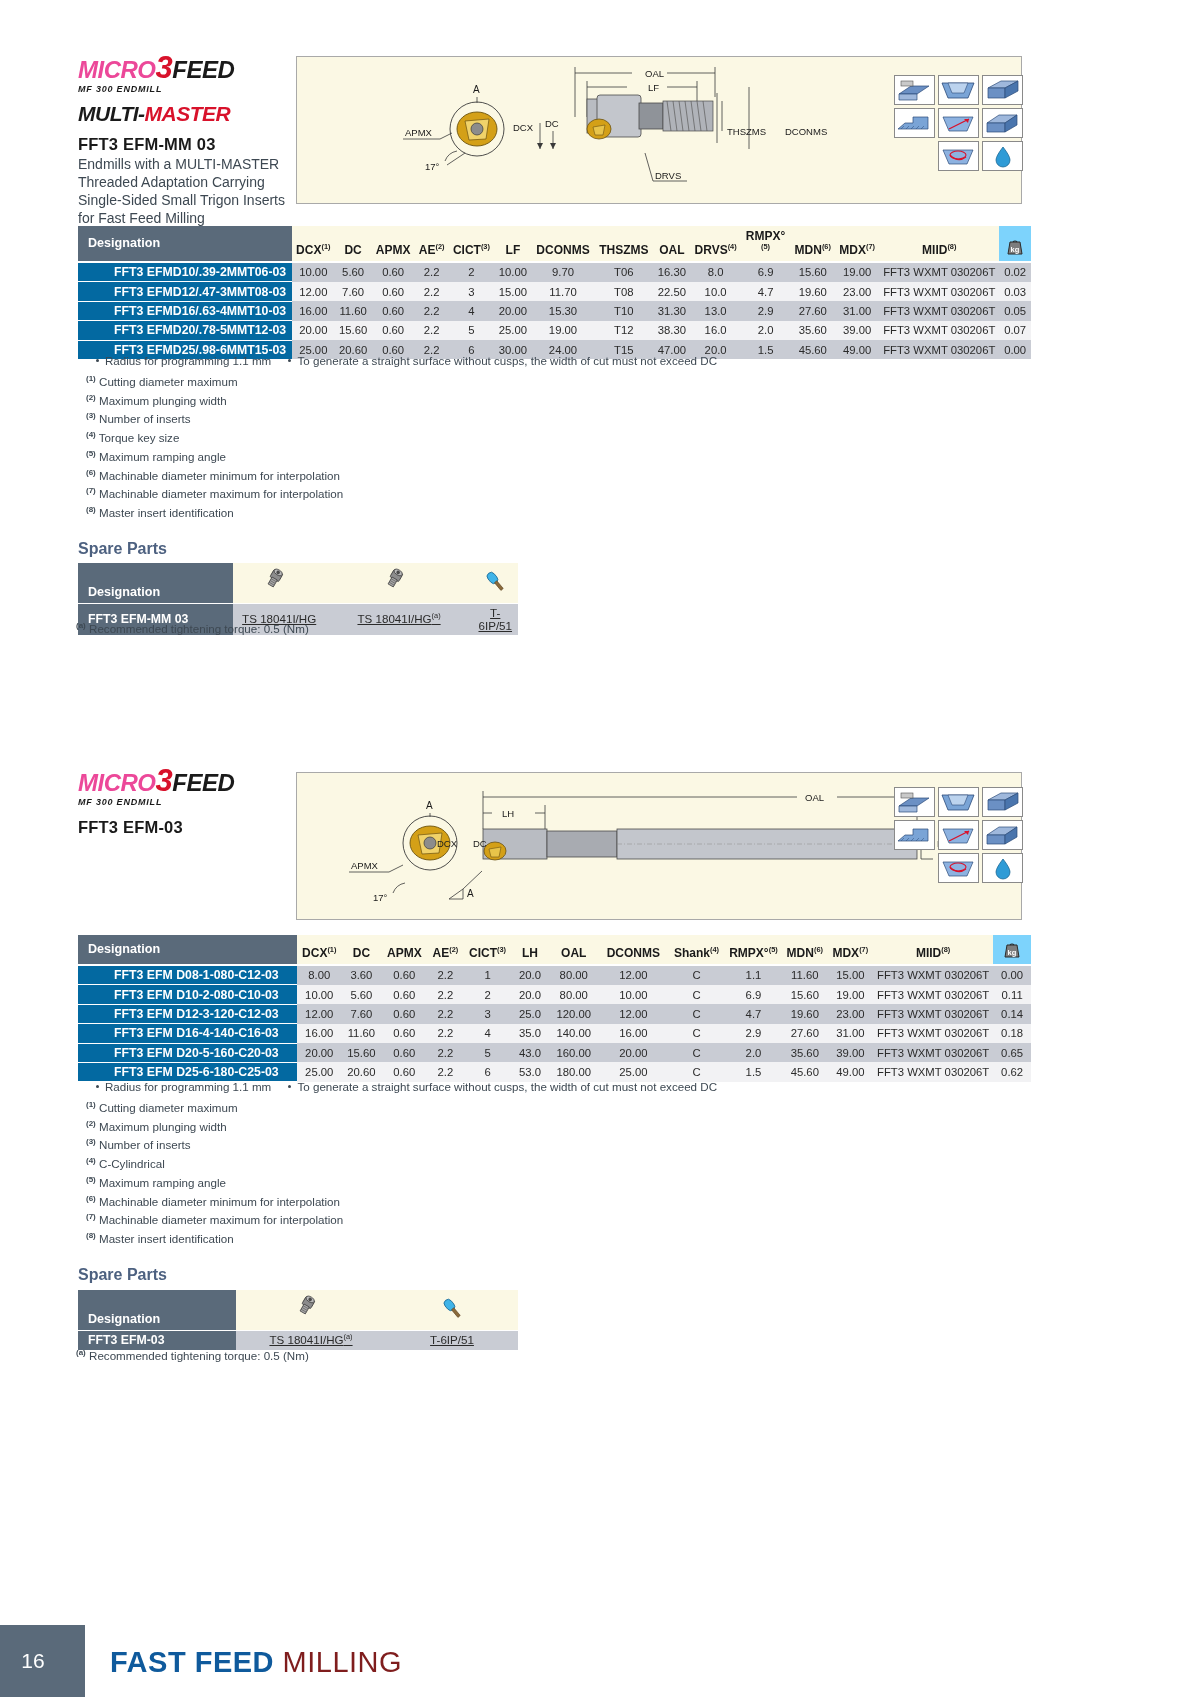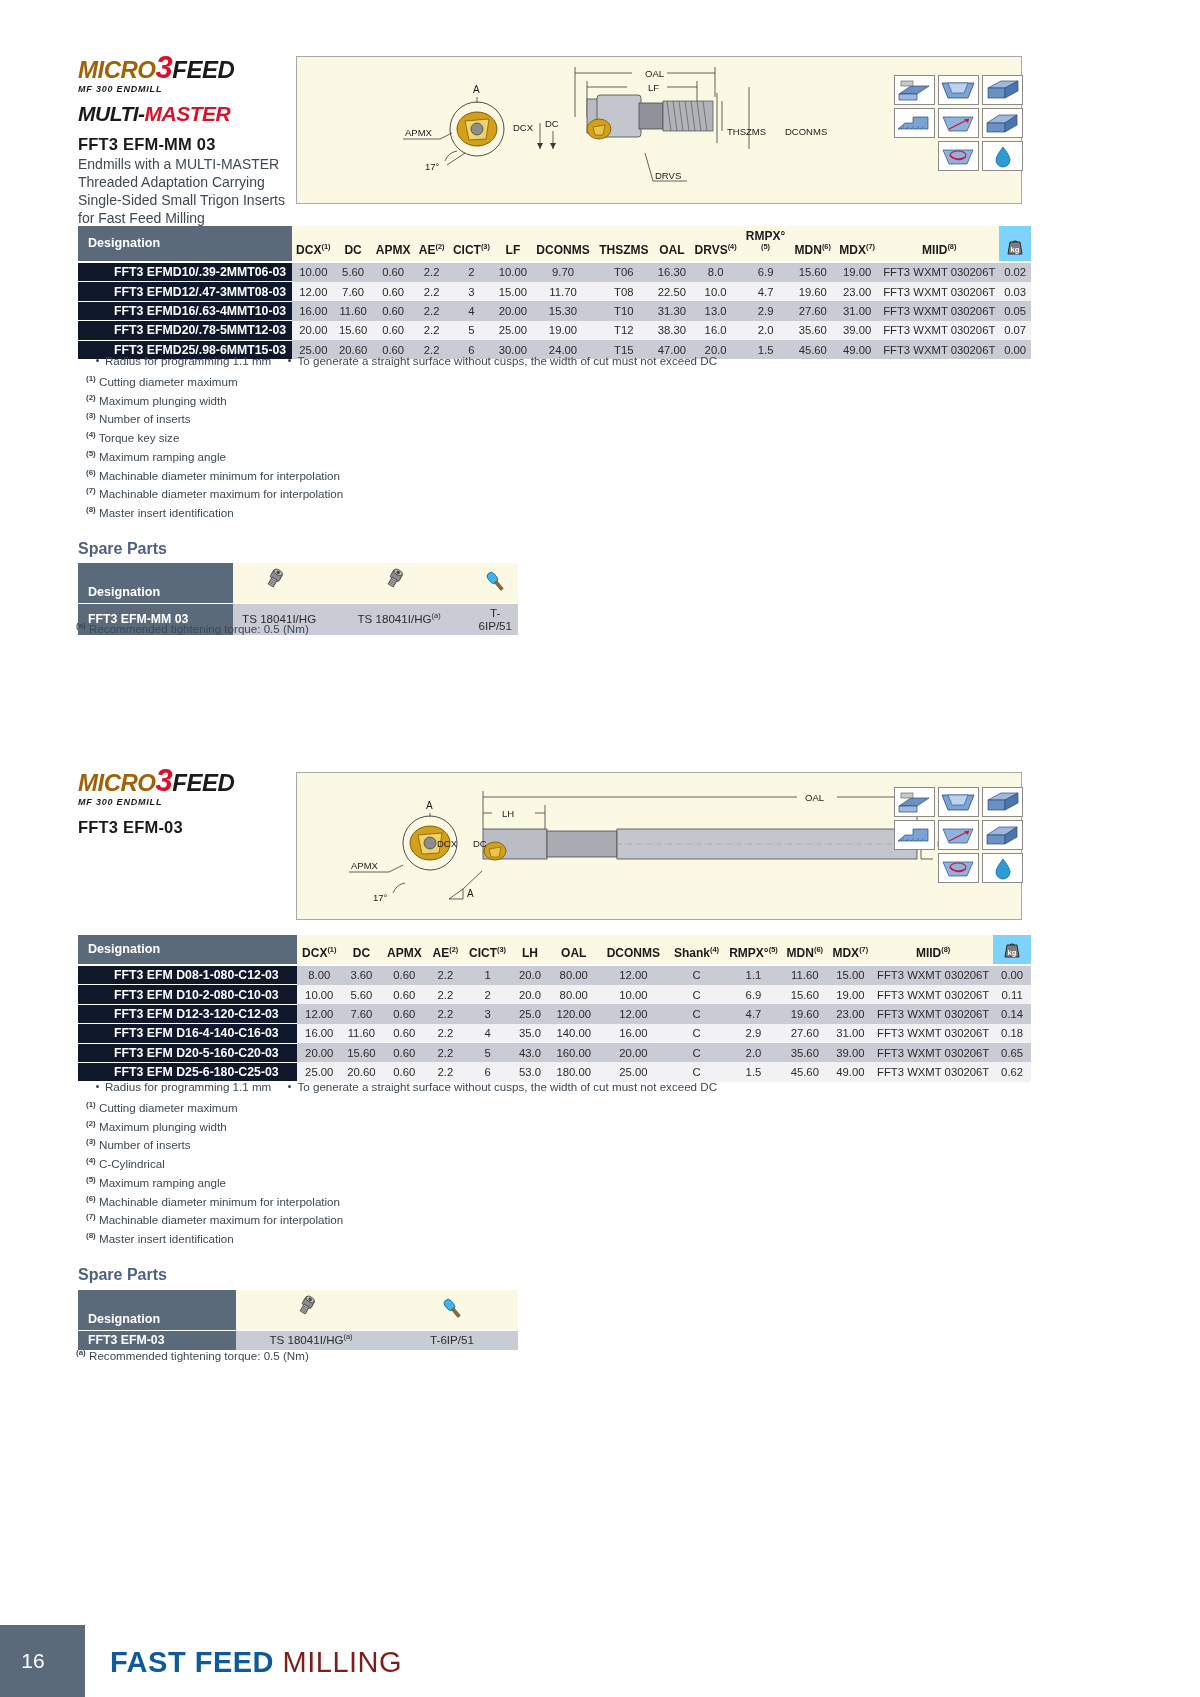--- a/index.html
+++ b/index.html
@@ -9,21 +9,21 @@
     font-family: "Liberation Sans", sans-serif;
     color: #231f20;
     overflow: hidden;
   }
   .page { position: relative; width: 1200px; height: 1697px; }
 
   
   .logo-block { position: absolute; }
   .m3f { font-family: "Liberation Sans", sans-serif; font-weight: bold; font-style: italic;
          font-size: 24px; letter-spacing: -0.5px; line-height: 1; white-space: nowrap; }
-  .m3f .red { color: #a16207; }
+  .m3f .red { color: #ec4899; }
   .m3f .blk { color: #1a1a1a; }
   .m3f .big { font-size: 31px; color: #d8122b; }
   .m3f-sub { font-family: "Liberation Sans", sans-serif; font-weight: bold; font-style: italic;
              font-size: 9px; color: #1a1a1a; letter-spacing: 0.8px; margin-top: 1px; }
   .mm-logo { font-family: "Liberation Sans", sans-serif; font-weight: bold; font-style: italic;
              font-size: 21px; letter-spacing: -0.5px; white-space: nowrap; margin-top: 8px; }
   .mm-logo .blk { color: #1a1a1a; }
   .mm-logo .red { color: #d8122b; }
 
   .prod-title { font-size: 16.5px; font-weight: bold; color: #1a1a1a; margin-top: 9px; letter-spacing: 0.2px;}
@@ -50,21 +50,21 @@
   .tbl thead th.kgcol { background: #7dd3fc; width: 40px; padding-bottom: 1px; }
   .tbl tbody td {
     text-align: center; padding: 2.2px 4px; color: #2b2b2b; font-size: 11.3px; white-space: nowrap;
   }
   .tbl tbody td.desig {
     background: #5a6a7a; color: #ffffff; font-weight: bold; text-align: left;
     padding-left: 10px; font-size: 12.3px; border-bottom: 1px solid #ffffff;
   }
   .tbl tbody tr.alt td { background: #ffffff; }
   .tbl tbody tr td { background: #c9ccd4; }
-  .tbl tbody tr.alt td.desig, .tbl tbody tr td.desig { background: #0f172a; padding-left: 36px; }
+  .tbl tbody tr.alt td.desig, .tbl tbody tr td.desig { background: #0369a1; padding-left: 36px; }
   .tbl tbody tr.alt td { background: #f2f2f4; }
 
   sup { font-size: 7.4px; vertical-align: super; line-height: 0; }
 
   
   .notes { position: absolute; font-size: 11.6px; color: #3d4852; line-height: 1.62; }
   .notes .bullets { margin-left: 8px; }
   .notes .fn { white-space: nowrap; }
   .notes .fn sup { font-weight: bold; font-size: 8px; }
   .dot { display:inline-block; width: 3px; height: 3px; border-radius: 50%; background: #3d4852;
@@ -76,21 +76,21 @@
   .sp-tbl th.desig {
     background: #5a6a7a; color: #fff; text-align: left; font-weight: bold; font-size: 12.6px;
     padding: 0 0 4px 10px; vertical-align: bottom; height: 40px; width: 158px;
     border-bottom: 1px solid #fff;
   }
   .sp-tbl th.icn { background: #fbf8e4; text-align: center; vertical-align: middle; height: 40px;
                    border-bottom: 1px solid #fff; }
   .sp-tbl td.desig { background: #5a6a7a; color: #fff; font-weight: bold; font-size: 12.3px;
                      padding: 2px 0 3px 10px; text-align: left; }
   .sp-tbl td.val { background: #c9ccd4; color: #2b2b2b; font-size: 11.6px; text-align: center;
-                   padding: 2px 6px 3px 6px; }
+                   padding: 2px 6px 3px 6px; text-decoration: underline; }
 
   
   .footer-box { position: absolute; left: 0; bottom: 0; width: 85px; height: 72px; background: #5a6a7a; }
   .footer-num { position: absolute; left: 0; bottom: 0; width: 66px; height: 72px;
                 color: #ffffff; font-size: 21px; display: flex; align-items: center; justify-content: center; }
   .footer-title { position: absolute; left: 110px; bottom: 18px; font-size: 29px; font-weight: bold;
                   letter-spacing: 0.5px; }
   .footer-title .blue { color: #0f5a9c; }
   .footer-title .blk { color: #7f1d1d; font-weight: normal; }
 

